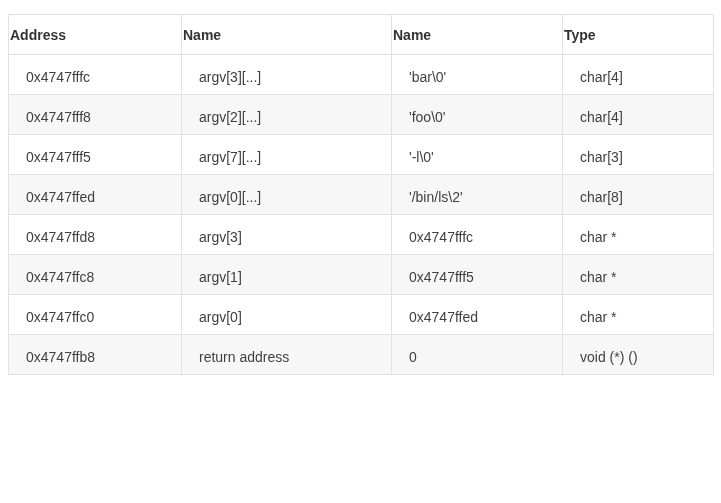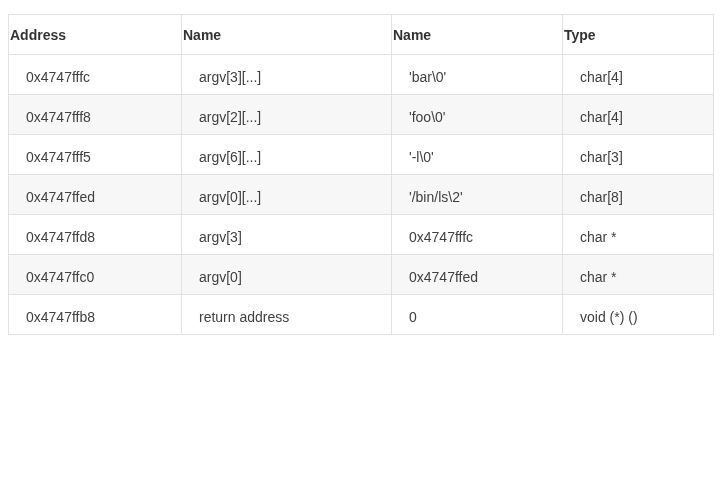--- a/index.html
+++ b/index.html
@@ -71,34 +71,40 @@
       <td>char[4]</td>
     </tr>
     <tr>
       <td>0x4747fff8</td>
       <td>argv[2][...]</td>
       <td>'foo\0'</td>
       <td>char[4]</td>
     </tr>
     <tr>
       <td>0x4747fff5</td>
-      <td>argv[6][...]</td>
+      <td>argv[7][...]</td>
       <td>'-l\0'</td>
       <td>char[3]</td>
     </tr>
     <tr>
       <td>0x4747ffed</td>
       <td>argv[0][...]</td>
       <td>'/bin/ls\2'</td>
       <td>char[8]</td>
     </tr>
     <tr>
       <td>0x4747ffd8</td>
       <td>argv[3]</td>
       <td>0x4747fffc</td>
+      <td>char *</td>
+    </tr>
+    <tr>
+      <td>0x4747ffc8</td>
+      <td>argv[1]</td>
+      <td>0x4747fff5</td>
       <td>char *</td>
     </tr>
     <tr>
       <td>0x4747ffc0</td>
       <td>argv[0]</td>
       <td>0x4747ffed</td>
       <td>char *</td>
     </tr>
     <tr>
       <td>0x4747ffb8</td>

